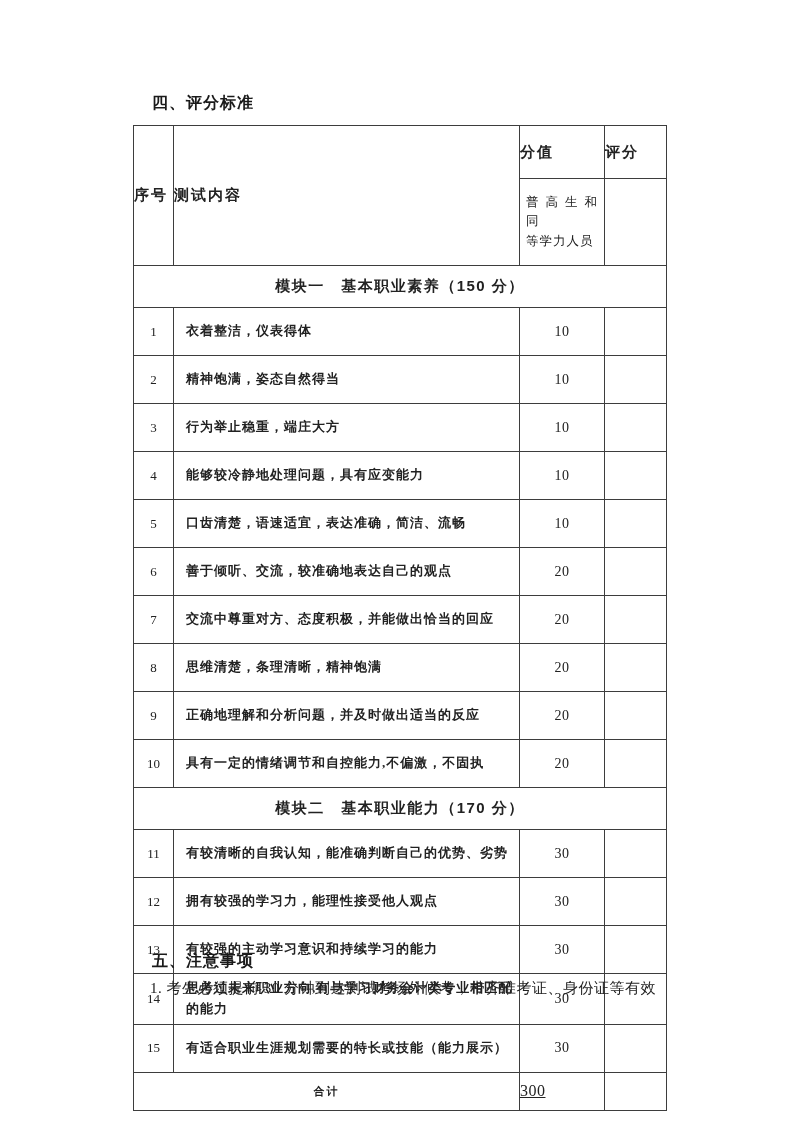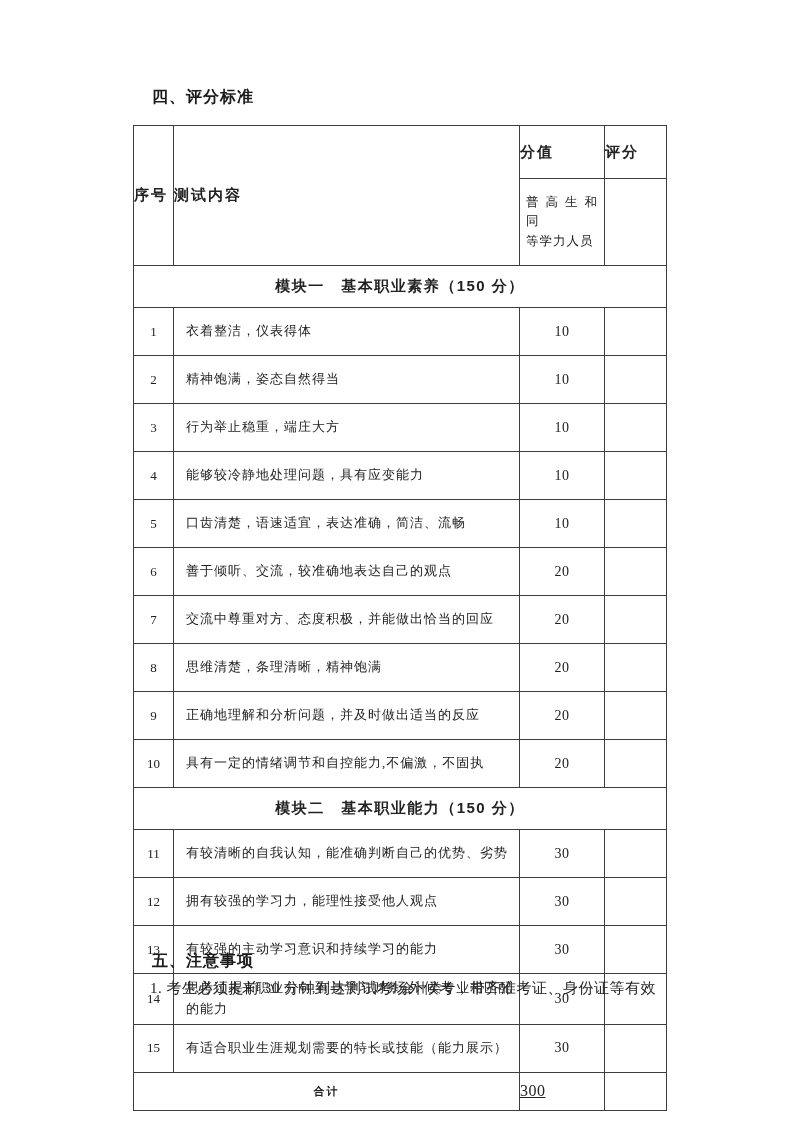--- a/index.html
+++ b/index.html
@@ -18,21 +18,21 @@
   .sec-title {
     position: absolute;
     left: 152px;
     margin: 0;
     font-family: "Liberation Sans", "DejaVu Sans", sans-serif;
     font-size: 16px;
     font-weight: bold;
     letter-spacing: 1px;
     color: #1a1a1a;
   }
-  #section4-title { top: 87px; text-align: center; }
+  #section4-title { top: 93px; text-align: center; }
   #section5-title { top: 951px; }
   .note-line {
     position: absolute;
     left: 150px;
     top: 979px;
     width: 540px;
     margin: 0;
     font-size: 15px;
     letter-spacing: 0.5px;
     color: #222;
@@ -81,20 +81,21 @@
     font-family: "Liberation Sans", "DejaVu Sans", sans-serif;
     letter-spacing: 1.5px;
   }
   tr.data-row td { height: 39px; }
   td.c-no   { text-align: center; font-size: 13px; }
   td.c-content {
     text-align: left;
     padding: 4px 0 4px 12px;
     letter-spacing: 1px;
     line-height: 1.6;
+    font-weight: bold;
   }
   td.c-score { text-align: center; font-size: 14px; letter-spacing: 0.5px; }
   td.c-rating { }
   tr.total-row td { height: 37px; }
   tr.total-row td.total-label {
     text-align: center;
     font-weight: bold;
     font-size: 11px;
     letter-spacing: 2px;
   }
@@ -194,21 +195,21 @@
       <td class="c-rating"></td>
     </tr>
     <tr class="data-row">
       <td class="c-no">10</td>
       <td class="c-content">具有一定的情绪调节和自控能力,不偏激，不固执</td>
       <td class="c-score">20</td>
       <td class="c-rating"></td>
     </tr>
 
     <tr class="module-row">
-      <td colspan="4">模块二　基本职业能力（150 分）</td>
+      <td colspan="4">模块二　基本职业能力（170 分）</td>
     </tr>
 
     <tr class="data-row">
       <td class="c-no">11</td>
       <td class="c-content">有较清晰的自我认知，能准确判断自己的优势、劣势</td>
       <td class="c-score">30</td>
       <td class="c-rating"></td>
     </tr>
     <tr class="data-row">
       <td class="c-no">12</td>

